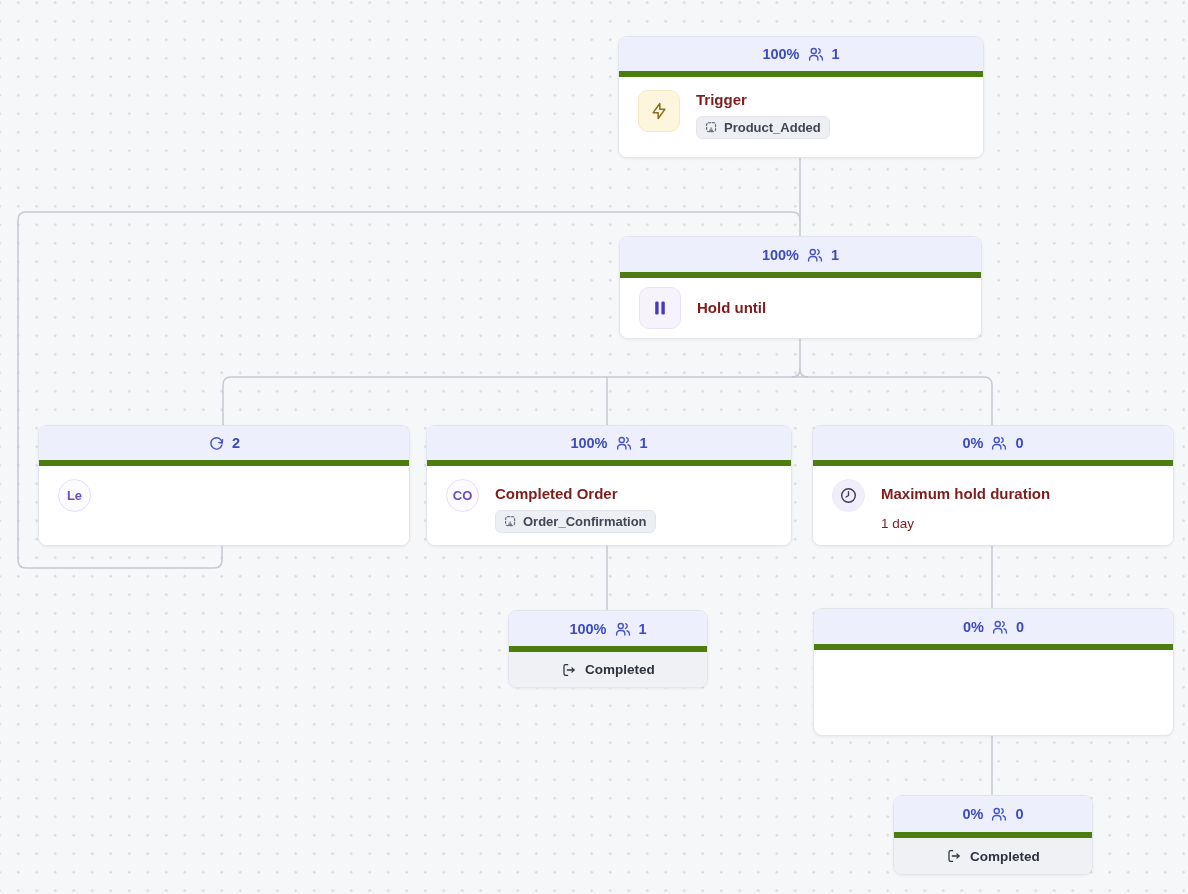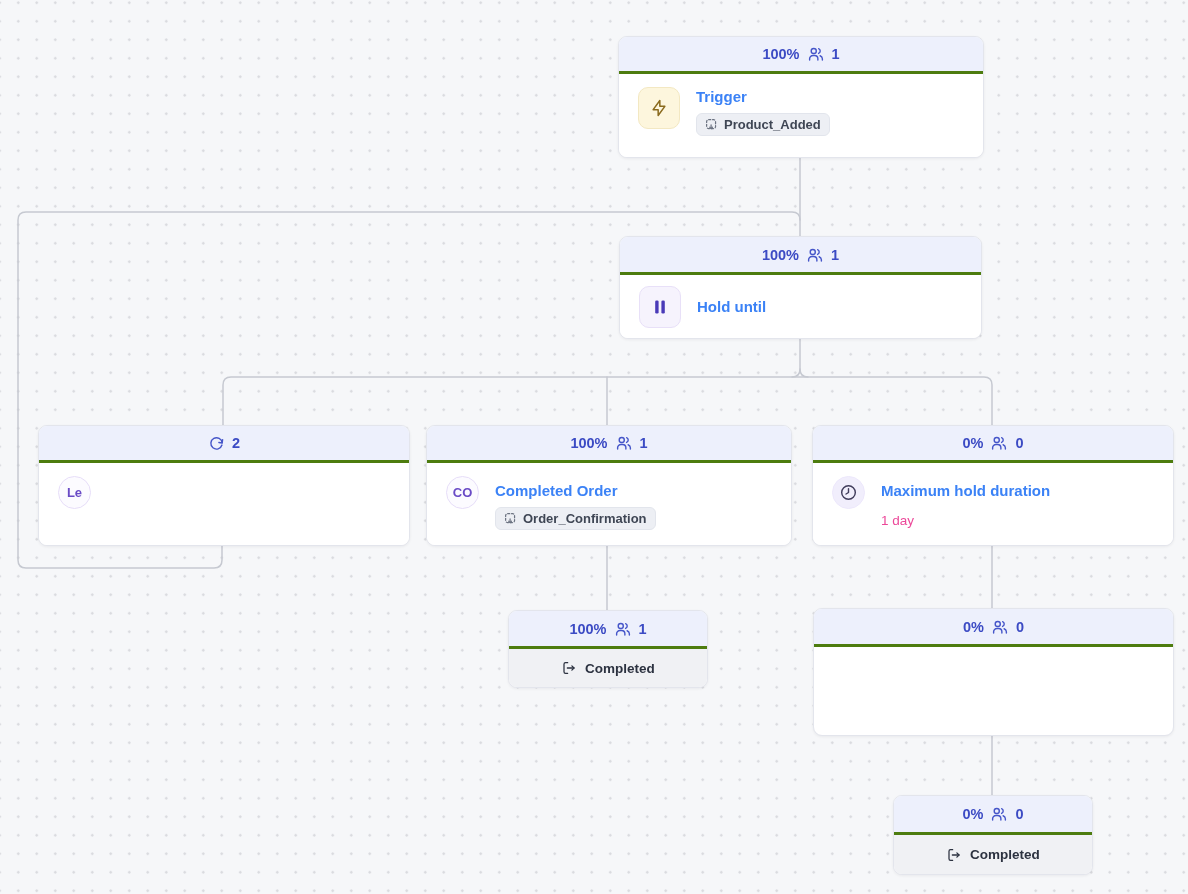--- a/index.html
+++ b/index.html
@@ -12,21 +12,21 @@
     background-position:9px 12px;
   }
   #edges{position:absolute;left:0;top:0;z-index:0;pointer-events:none;}
   .node{
     position:absolute;z-index:2;background:#ffffff;
     border:1px solid #e3e5ec;border-radius:9px;
     box-shadow:0 1px 3px rgba(20,24,40,.06);
     display:flex;flex-direction:column;overflow:hidden;cursor:pointer;
   }
   .node-header{
-    background:#edf0fc;border-bottom:3px solid #4d7c0f;
+    background:#edf0fc;border-bottom:6px solid #4d7c0f;
     display:flex;align-items:center;justify-content:center;gap:7px;
     color:#3c4bc4;font-weight:bold;font-size:14.5px;flex:0 0 auto;
   }
   .node-header .stat-icon{display:inline-flex;align-items:center;color:#4656c9;}
   .node-body{flex:1 1 auto;display:flex;gap:16px;background:#fff;}
   .body-pad{padding:13px 19px;}
   .body-center{align-items:center;padding:0 19px;}
   .sq-icon{
     width:40px;height:40px;border-radius:10px;flex:0 0 auto;
     display:flex;align-items:center;justify-content:center;
@@ -34,29 +34,29 @@
   .bolt-bg{background:#fdf6dd;border:1px solid #f3e8c2;}
   .pause-bg{background:#f6f3fd;border:1px solid #e8e0f8;}
   .enter-bg{background:#e7f8ee;border:1px solid #d5efdf;}
   .circle-avatar{
     width:31px;height:31px;border-radius:50%;flex:0 0 auto;
     background:#fcfbff;border:1px solid #e6ddf8;color:#6a4bc6;
     display:flex;align-items:center;justify-content:center;
     font-size:13px;font-weight:bold;
   }
   .clock-bg{background:#f1eefc;border:1px solid #ece7fb;color:#413d5c;}
-  .node-title{font-size:15px;font-weight:bold;color:#3b82f6;line-height:20px;}
+  .node-title{font-size:15px;font-weight:bold;color:#7f1d1d;line-height:20px;}
   .title-col{display:flex;flex-direction:column;align-items:flex-start;min-width:0;}
   .badge{
     display:inline-flex;align-items:center;gap:6px;margin-top:6px;
     background:#edeff4;border:1px solid #e2e5ec;border-radius:6px;
     padding:3px 8px;font-size:13px;font-weight:bold;color:#3f4654;
   }
   .badge .b-icon{display:inline-flex;color:#6b7280;}
-  .sub-text{margin-top:12px;font-size:13.5px;color:#ec4899;}
+  .sub-text{margin-top:12px;font-size:13.5px;color:#7f1d1d;}
   .exit-body{
     background:#f0f1f4;display:flex;align-items:center;justify-content:center;
     gap:8px;font-size:13.5px;font-weight:bold;color:#2c3240;
   }
   .exit-body .x-icon{display:inline-flex;color:#2c3240;}
   .logo-circle{
     width:27px;height:27px;border-radius:50%;margin-top:10px;
     background:#fff;border:1.6px solid #1a1a1e;color:#1a1a1e;
     display:flex;align-items:center;justify-content:center;
     font-family:"DejaVu Serif","Liberation Serif",serif;

